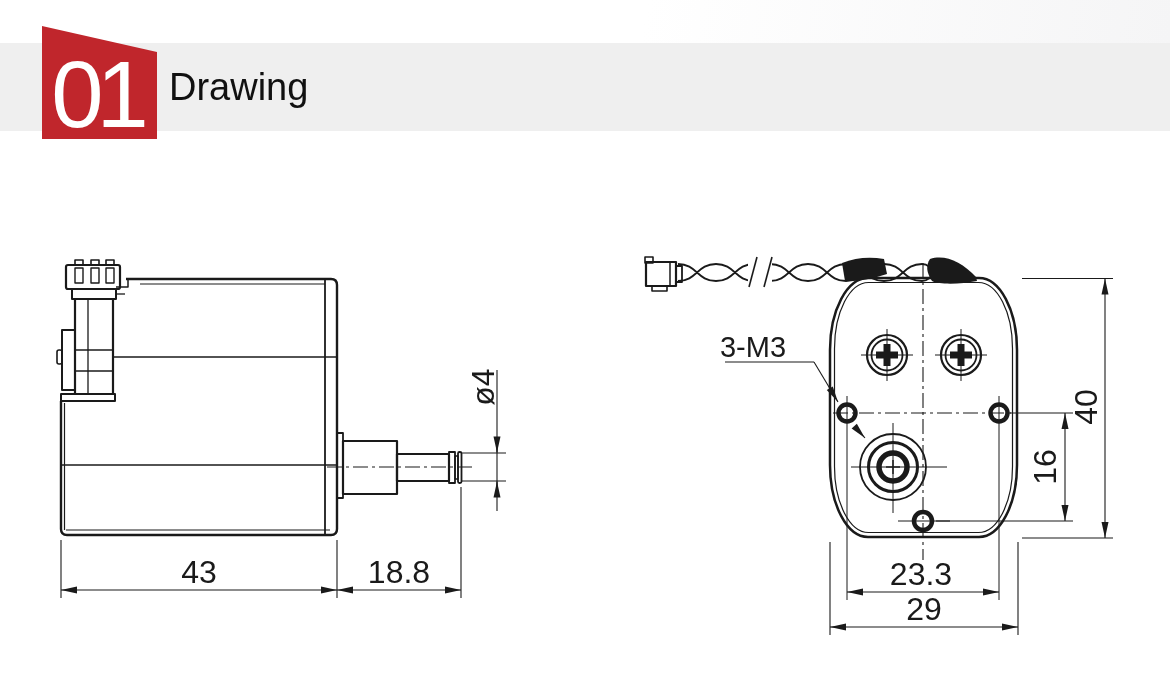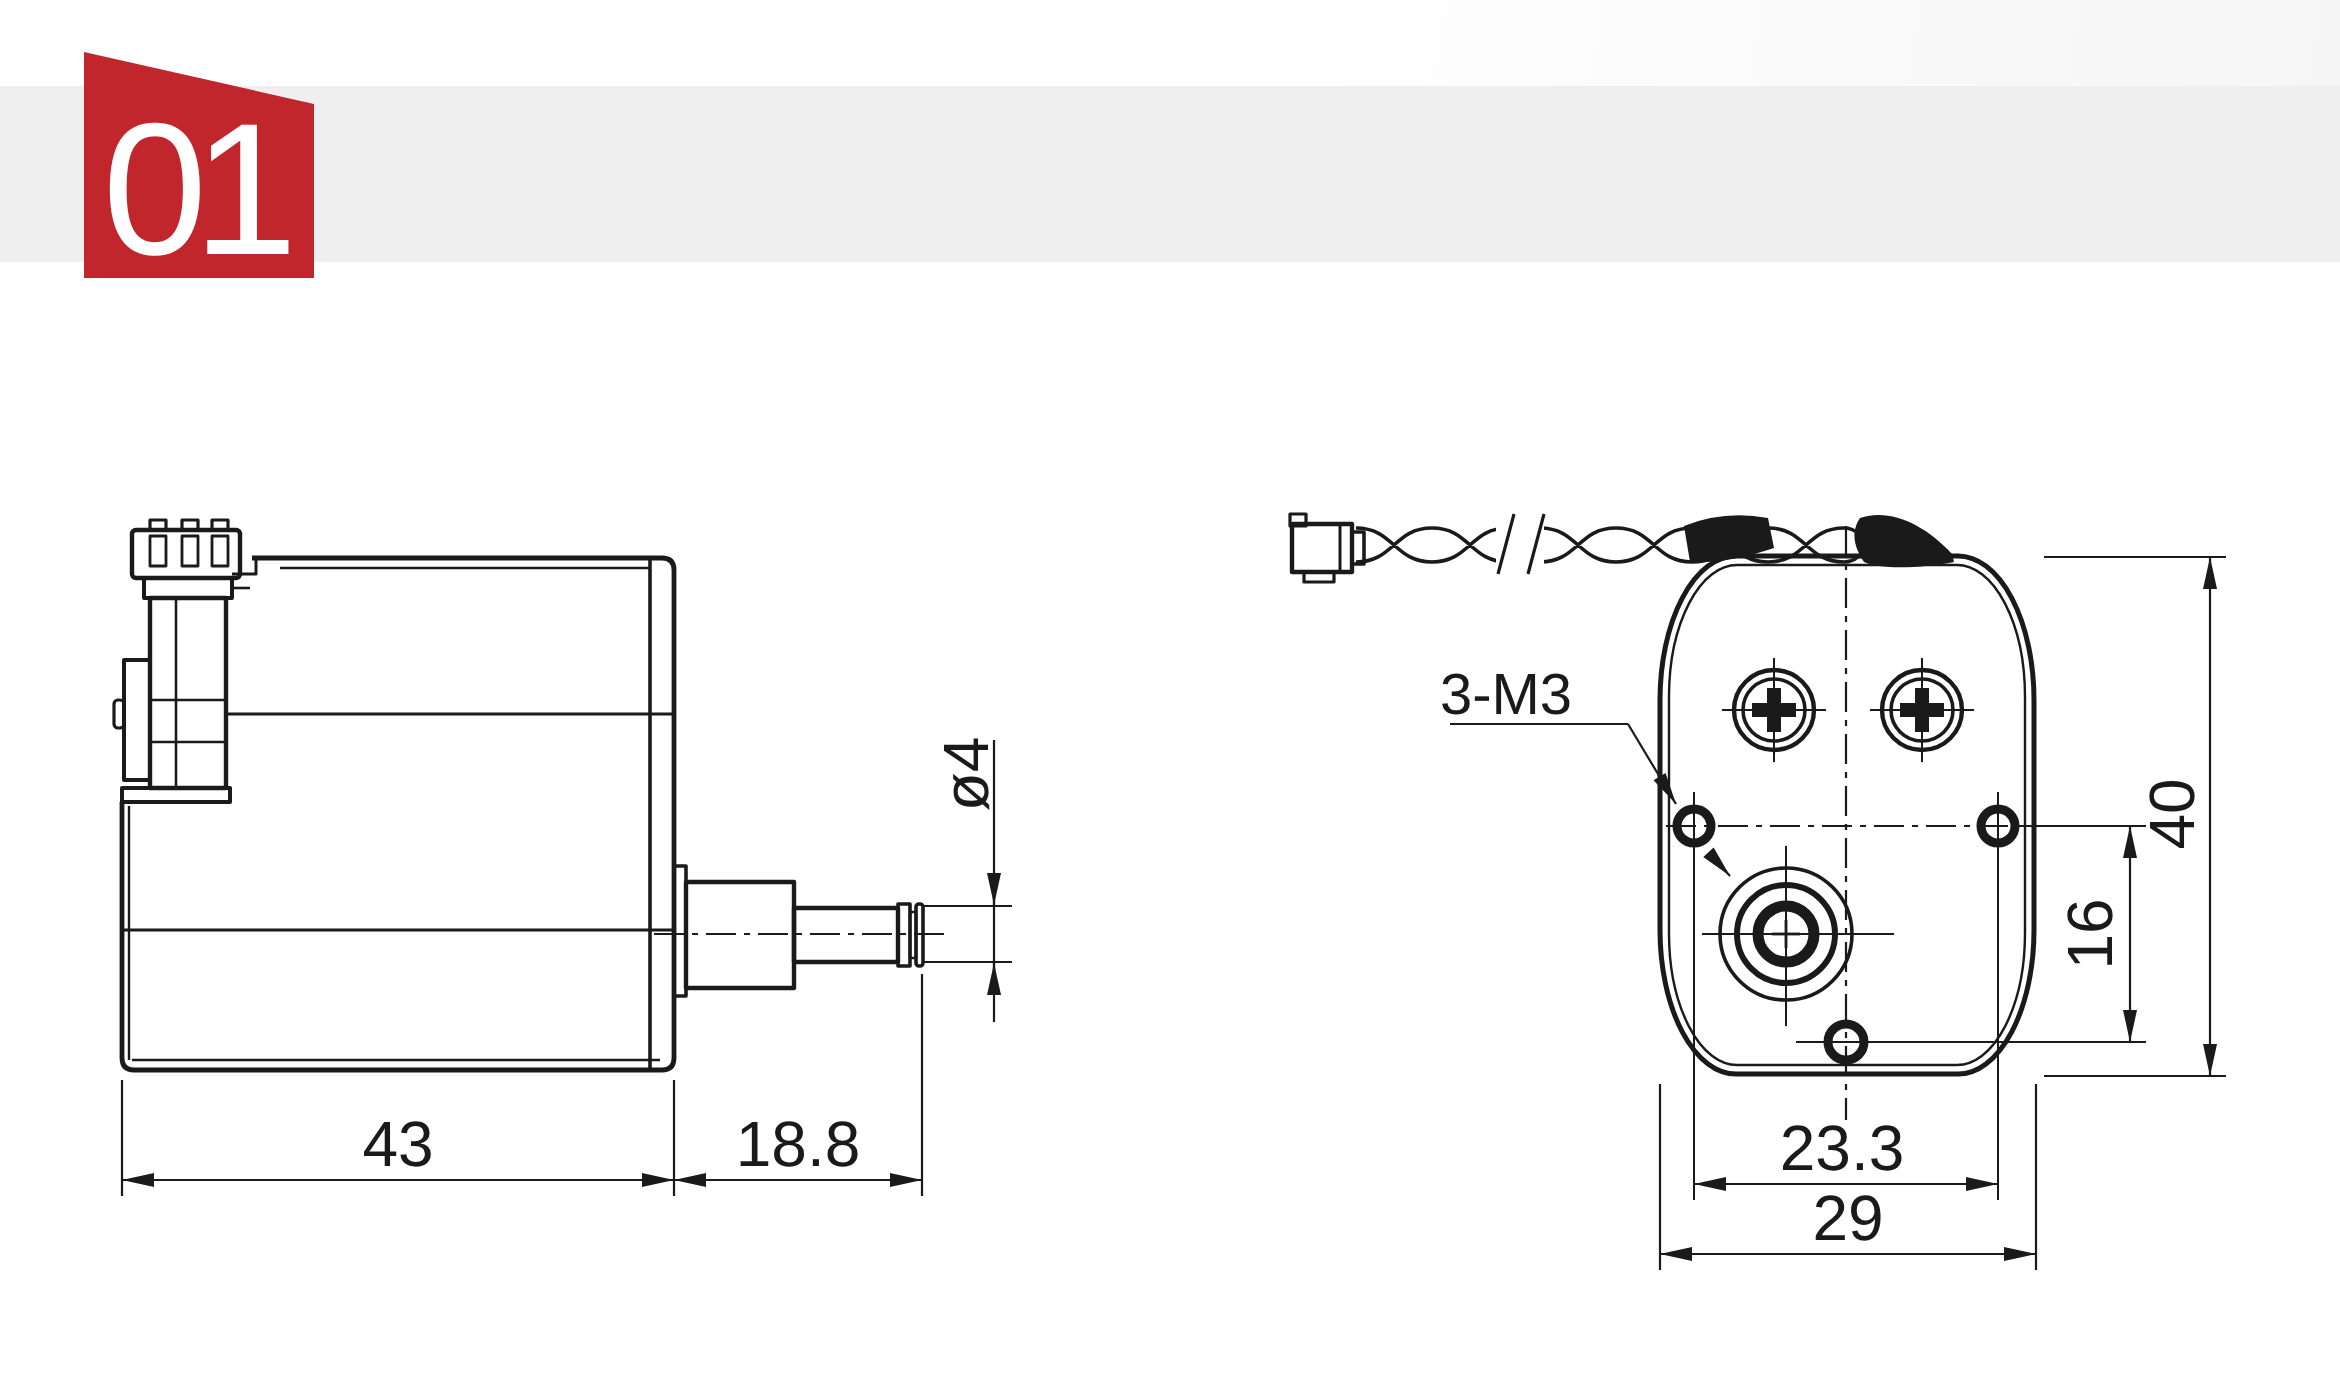--- a/index.html
+++ b/index.html
@@ -26,20 +26,21 @@
 </style>
 </head>
 <body>
 
 <div class="page">
   <div class="top-sheen"></div>
   <div class="band"></div>
   <div class="badge">
     <span class="badge-number">01</span>
   </div>
+  <div class="header-title">Drawing</div>
 
   <svg class="drawing" width="1170" height="695" viewBox="0 0 1170 695">
     <defs>
       <marker id="arr" markerUnits="userSpaceOnUse" markerWidth="18" markerHeight="9" refX="17" refY="4.5" orient="auto-start-reverse">
         <path class="fillb" d="M17,4.5 L1,1 L1,8 Z"></path>
       </marker>
     </defs>
 
     <g>
 

